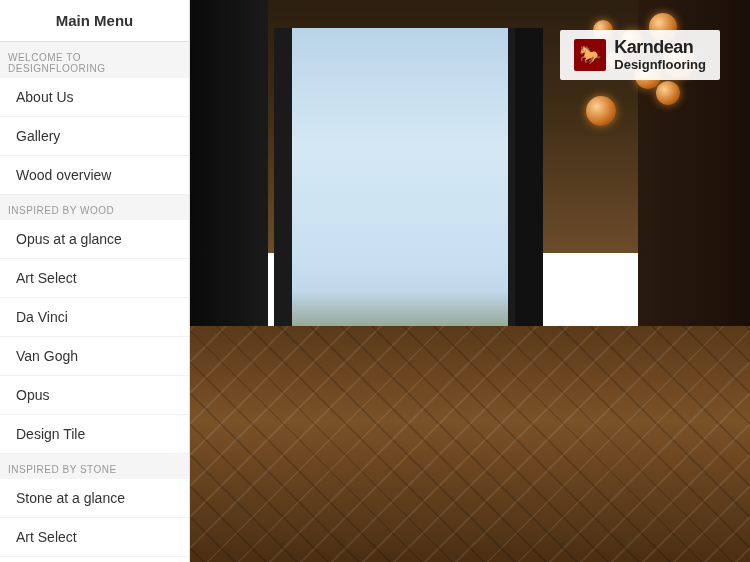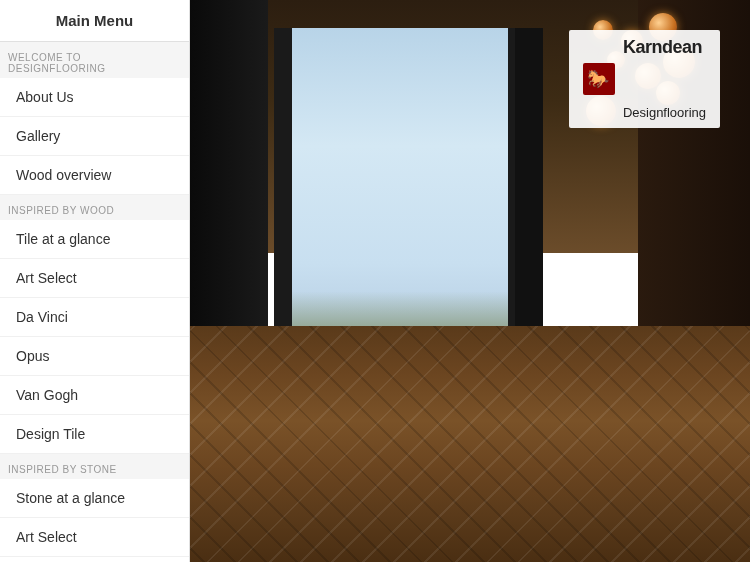--- a/index.html
+++ b/index.html
@@ -202,59 +202,58 @@
       justify-content: center;
       color: white;
       font-size: 18px;
       border-radius: 2px;
     }
 
     .logo-text-area {
       display: flex;
       flex-direction: column;
       line-height: 1.1;
-      gap: 48px;
     }
 
     .logo-top {
       font-size: 18px;
       font-weight: bold;
       color: #222;
       letter-spacing: -0.5px;
     }
 
     .logo-bottom {
       font-size: 13px;
       color: #555;
     }
 
     .logo-bottom span {
-      font-weight: normal;
+      font-weight: bold;
       color: #222;
     }
   </style>
 </head>
 <body>
 
 <div id="sidebar">
   <div id="sidebar-header">Main Menu</div>
 
   <div id="sidebar-content">
 
     <div class="section-label">WELCOME TO DESIGNFLOORING</div>
     <div class="menu-item">About Us</div>
     <div class="menu-item">Gallery</div>
     <div class="menu-item">Wood overview</div>
 
     <div class="section-label">INSPIRED BY WOOD</div>
-    <div class="menu-item">Tile at a glance</div>
+    <div class="menu-item">Opus at a glance</div>
     <div class="menu-item">Art Select</div>
     <div class="menu-item">Da Vinci</div>
+    <div class="menu-item">Van Gogh</div>
     <div class="menu-item">Opus</div>
-    <div class="menu-item">Van Gogh</div>
     <div class="menu-item">Design Tile</div>
 
     <div class="section-label">INSPIRED BY STONE</div>
     <div class="menu-item">Stone at a glance</div>
     <div class="menu-item">Art Select</div>
 
   </div>
 </div>
 
 <div id="main">

